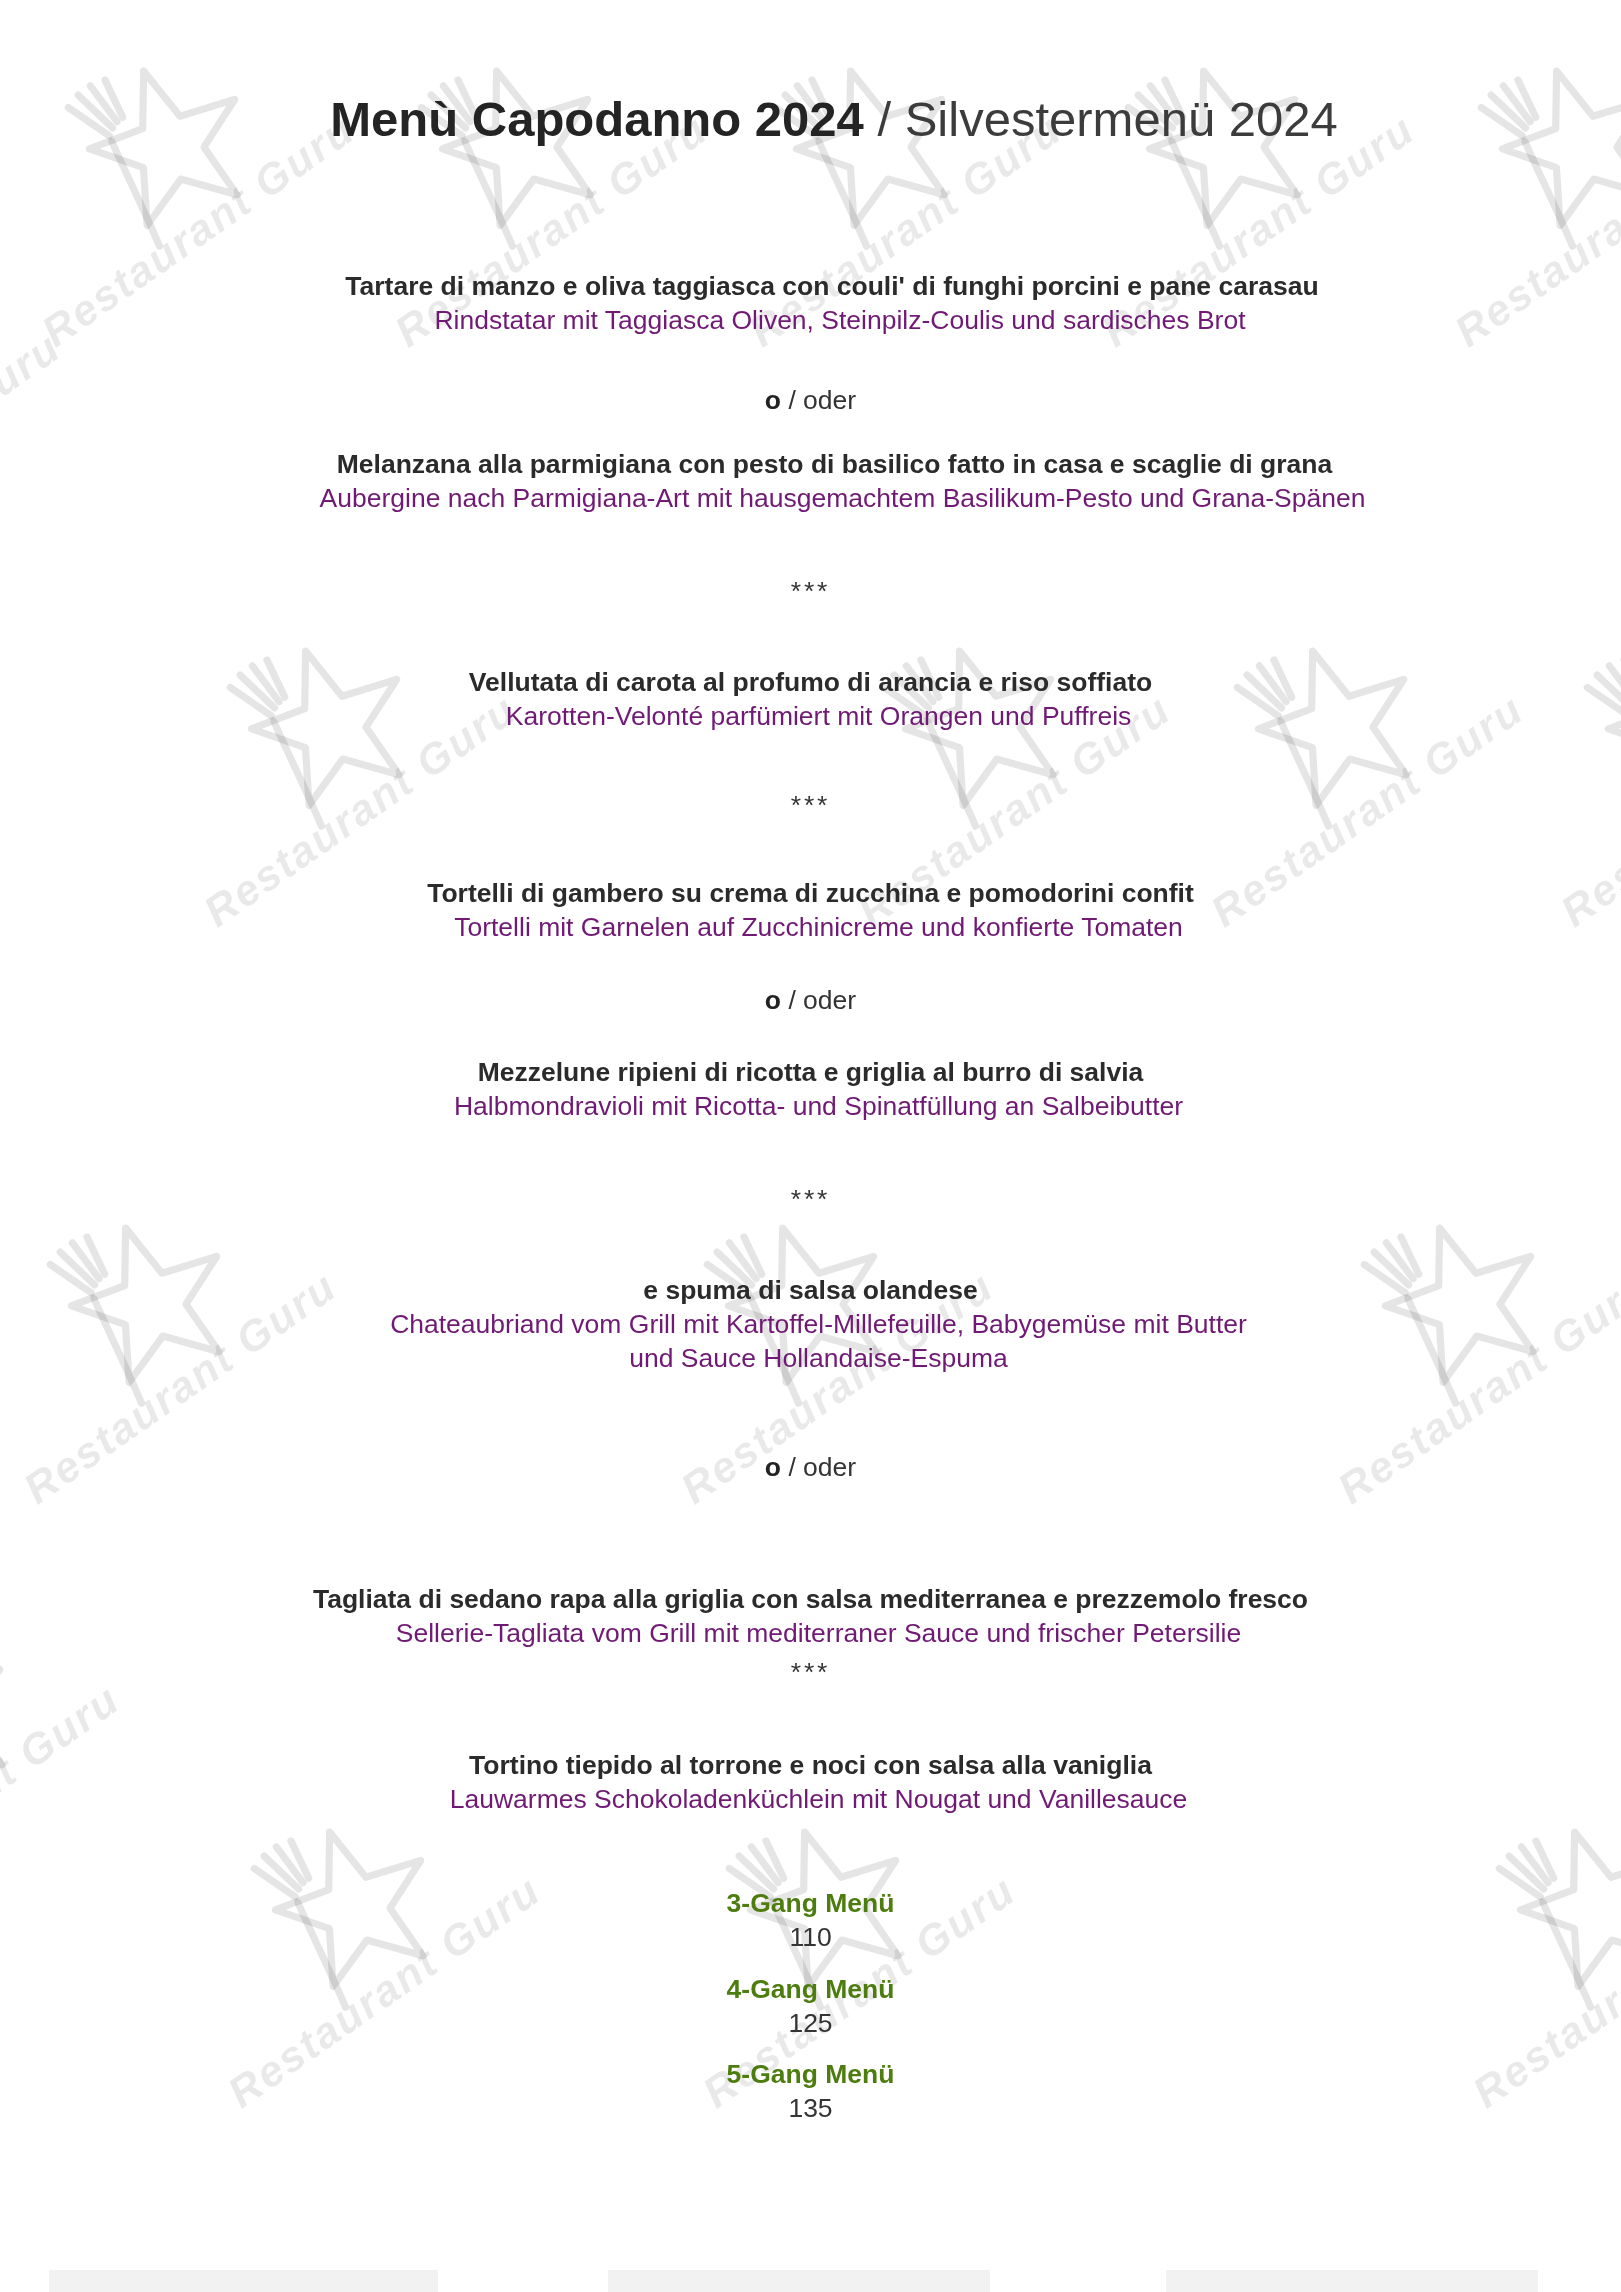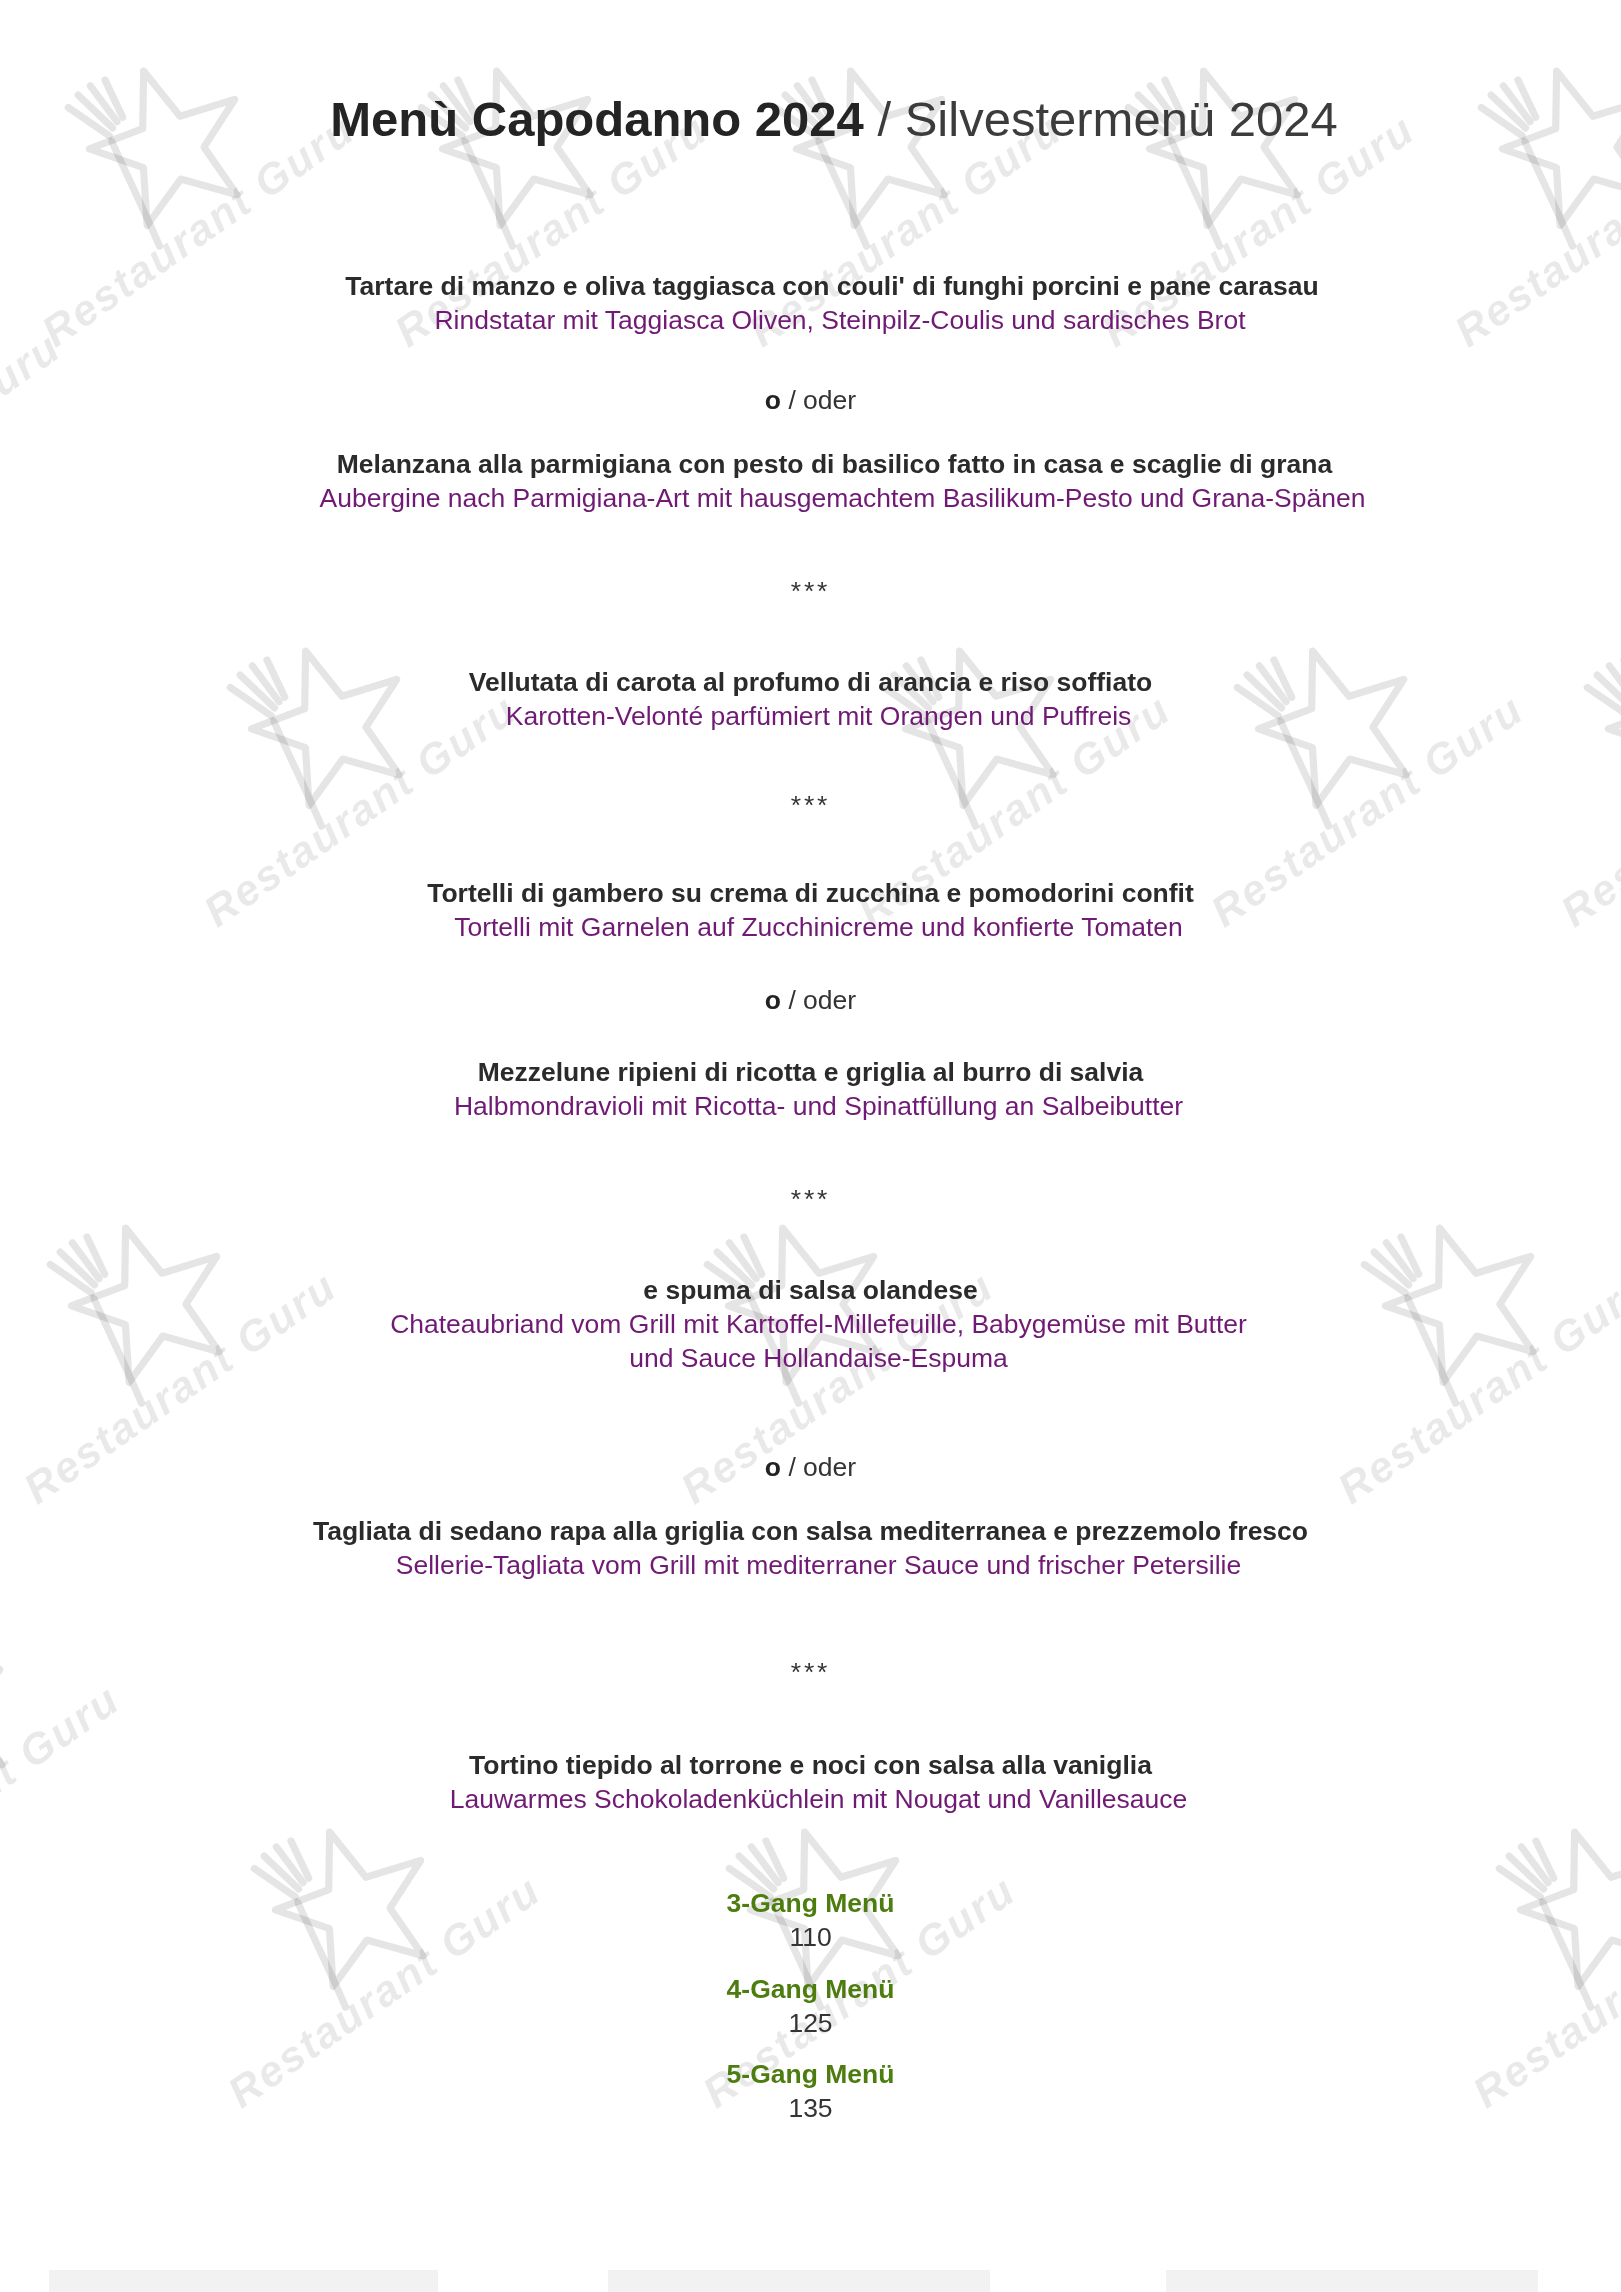--- a/index.html
+++ b/index.html
@@ -216,21 +216,21 @@
           <div class="it">Mezzelune ripieni di ricotta e griglia al burro di salvia</div>
           <div class="de">Halbmondravioli mit Ricotta- und Spinatfüllung an Salbeibutter</div>
         </div>
         <div class="block divider" style="top: 1182px;">***</div>
         <div class="block" style="top: 1273px;">
           <div class="it">e spuma di salsa olandese</div>
           <div class="de">Chateaubriand vom Grill mit Kartoffel-Millefeuille, Babygemüse mit Butter</div>
           <div class="de">und Sauce Hollandaise-Espuma</div>
         </div>
         <div class="block or" style="top: 1450px;"><b>o</b><span> / oder</span></div>
-        <div class="block" style="top: 1514px;">
+        <div class="block" style="top: 1582px;">
           <div class="it">Tagliata di sedano rapa alla griglia con salsa mediterranea e prezzemolo fresco</div>
           <div class="de">Sellerie-Tagliata vom Grill mit mediterraner Sauce und frischer Petersilie</div>
         </div>
         <div class="block divider" style="top: 1655px;">***</div>
         <div class="block" style="top: 1748px;">
           <div class="it">Tortino tiepido al torrone e noci con salsa alla vaniglia</div>
           <div class="de">Lauwarmes Schokoladenküchlein mit Nougat und Vanillesauce</div>
         </div>
       </main>
 

